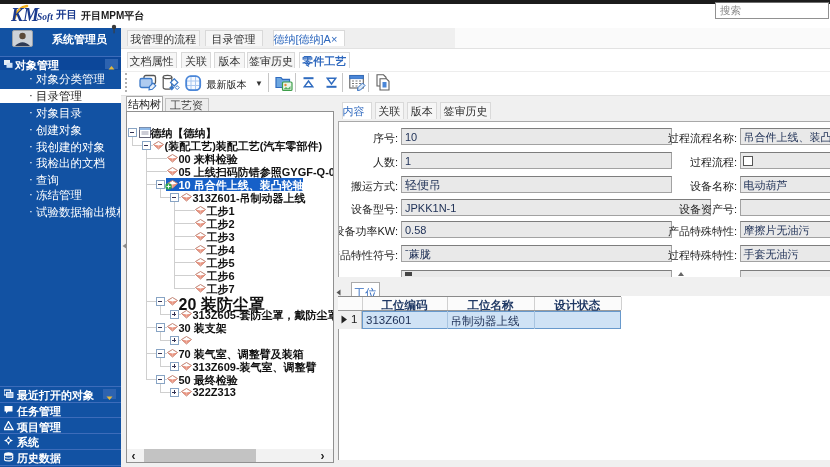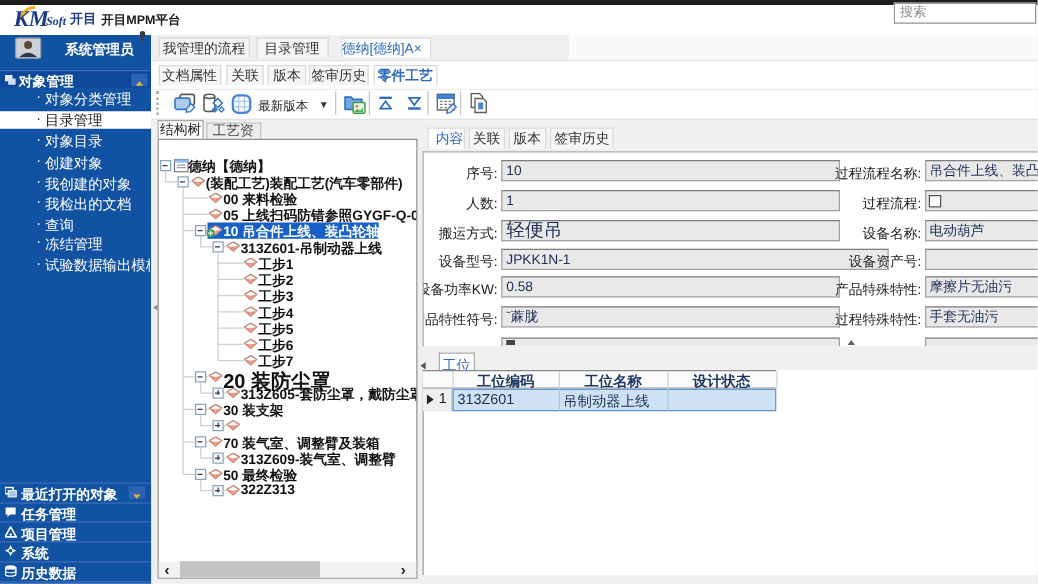--- a/index.html
+++ b/index.html
@@ -363,31 +363,31 @@
       <path d="M0.5 3.5 L5.5 8 L5.5 4.5 Z" fill="#e8937f"></path>
       <path d="M10.5 3.5 L5.5 8 L5.5 4.5 Z" fill="#e8937f"></path>
     </svg>
 <div class="tx" style="left:66px;top:259.8px;font-size:11px;font-weight:bold;color:#111">322Z313</div>
 </div>
 <div class="ab" style="left:126.5px;top:448.5px;width:206px;height:13.5px;background:#f2f2f2">
 <div class="ab" style="left:5px;top:0.5px;font-size:12px;color:#222;font-weight:bold">‹</div>
 <div class="ab" style="left:194px;top:0.5px;font-size:12px;color:#222;font-weight:bold">›</div>
 <div class="ab" style="left:17px;top:0px;width:112px;height:13.5px;background:#c3c3c3"></div>
 </div>
-<div class="ab" style="left:341.5px;top:101.5px;width:30px;height:17px;background:#fff;border:1px solid #d9d9d9;border-bottom:none;color:#2e68be;font-size:11px;font-weight:normal;text-align:right;line-height:17px">内容</div>
+<div class="ab" style="left:341.5px;top:101.5px;width:30px;height:17px;background:#fff;border:1px solid #d9d9d9;border-bottom:none;color:#2e68be;font-size:11px;font-weight:normal;text-align:left;line-height:17px">内容</div>
 <div class="ab" style="left:374.5px;top:101.5px;width:29.5px;height:17px;background:#f6f6f6;border:1px solid #d9d9d9;border-bottom:none;color:#333;font-size:11px;font-weight:normal;text-align:center;line-height:17px">关联</div>
 <div class="ab" style="left:407px;top:101.5px;width:29.5px;height:17px;background:#f6f6f6;border:1px solid #d9d9d9;border-bottom:none;color:#333;font-size:11px;font-weight:normal;text-align:center;line-height:17px">版本</div>
 <div class="ab" style="left:440px;top:101.5px;width:51px;height:17px;background:#f6f6f6;border:1px solid #d9d9d9;border-bottom:none;color:#333;font-size:11px;font-weight:normal;text-align:center;line-height:17px">签审历史</div>
 <div class="ab" style="left:337.5px;top:120.5px;width:492.5px;height:156.5px;background:#fff;border-top:1px solid #a8a8a8;border-left:1px solid #a8a8a8;overflow:hidden">
 <div class="tx" style="right:432px;top:9.5px;font-size:11px;color:#1c1c1c">序号:</div>
 <div class="ab" style="left:62.5px;top:6.5px;width:271px;height:17px;background:#e9e9e9;border:1px solid #a2a2a2;border-top-color:#7d7d7d;font-size:11px;color:#1d2f55;line-height:16px;padding-left:3px">10</div>
 <div class="tx" style="right:432px;top:33.5px;font-size:11px;color:#1c1c1c">人数:</div>
 <div class="ab" style="left:62.5px;top:30.5px;width:271px;height:17px;background:#e9e9e9;border:1px solid #a2a2a2;border-top-color:#7d7d7d;font-size:11px;color:#1d2f55;line-height:16px;padding-left:3px">1</div>
 <div class="tx" style="right:432px;top:57.5px;font-size:11px;color:#1c1c1c">搬运方式:</div>
-<div class="ab" style="left:62.5px;top:54.5px;width:271px;height:17px;background:#e9e9e9;border:1px solid #a2a2a2;border-top-color:#7d7d7d;font-size:15px;color:#1d2f55;line-height:16px;padding-left:3px">轻便吊</div>
+<div class="ab" style="left:62.5px;top:54.5px;width:271px;height:17px;background:#e9e9e9;border:1px solid #a2a2a2;border-top-color:#7d7d7d;font-size:12px;color:#1d2f55;line-height:16px;padding-left:3px">轻便吊</div>
 <div class="tx" style="right:432px;top:80px;font-size:11px;color:#1c1c1c">设备型号:</div>
 <div class="ab" style="left:62.5px;top:77px;width:310px;height:17px;background:#e9e9e9;border:1px solid #a2a2a2;border-top-color:#7d7d7d;font-size:11px;color:#1d2f55;line-height:16px;padding-left:3px">JPKK1N-1</div>
 <div class="tx" style="right:432px;top:102.5px;font-size:11px;color:#1c1c1c">设备功率KW:</div>
 <div class="ab" style="left:62.5px;top:99.5px;width:271px;height:17px;background:#e9e9e9;border:1px solid #a2a2a2;border-top-color:#7d7d7d;font-size:11px;color:#1d2f55;line-height:16px;padding-left:3px">0.58</div>
 <div class="tx" style="right:432px;top:126px;font-size:11px;color:#1c1c1c">产品特性符号:</div>
 <div class="ab" style="left:62.5px;top:123px;width:271px;height:17px;background:#e9e9e9;border:1px solid #a2a2a2;border-top-color:#7d7d7d;font-size:11px;color:#1d2f55;line-height:16px;padding-left:3px">ˉ蔴胧</div>
 <div class="tx" style="right:93px;top:9.5px;font-size:11px;color:#1c1c1c">过程流程名称:</div>
 <div class="ab" style="left:401px;top:6.5px;width:120px;height:17px;background:#e9e9e9;border:1px solid #a2a2a2;border-top-color:#7d7d7d;font-size:11px;color:#1d2f55;line-height:16px;padding-left:3px">吊合件上线、装凸轮轴</div>
 <div class="tx" style="right:93px;top:33.5px;font-size:11px;color:#1c1c1c">过程流程:</div>
 <div class="ab" style="left:401px;top:30.5px;width:120px;height:17px;background:#e9e9e9;border:1px solid #a2a2a2;border-top-color:#7d7d7d;font-size:11px;color:#1d2f55;line-height:16px;padding-left:3px"></div>

